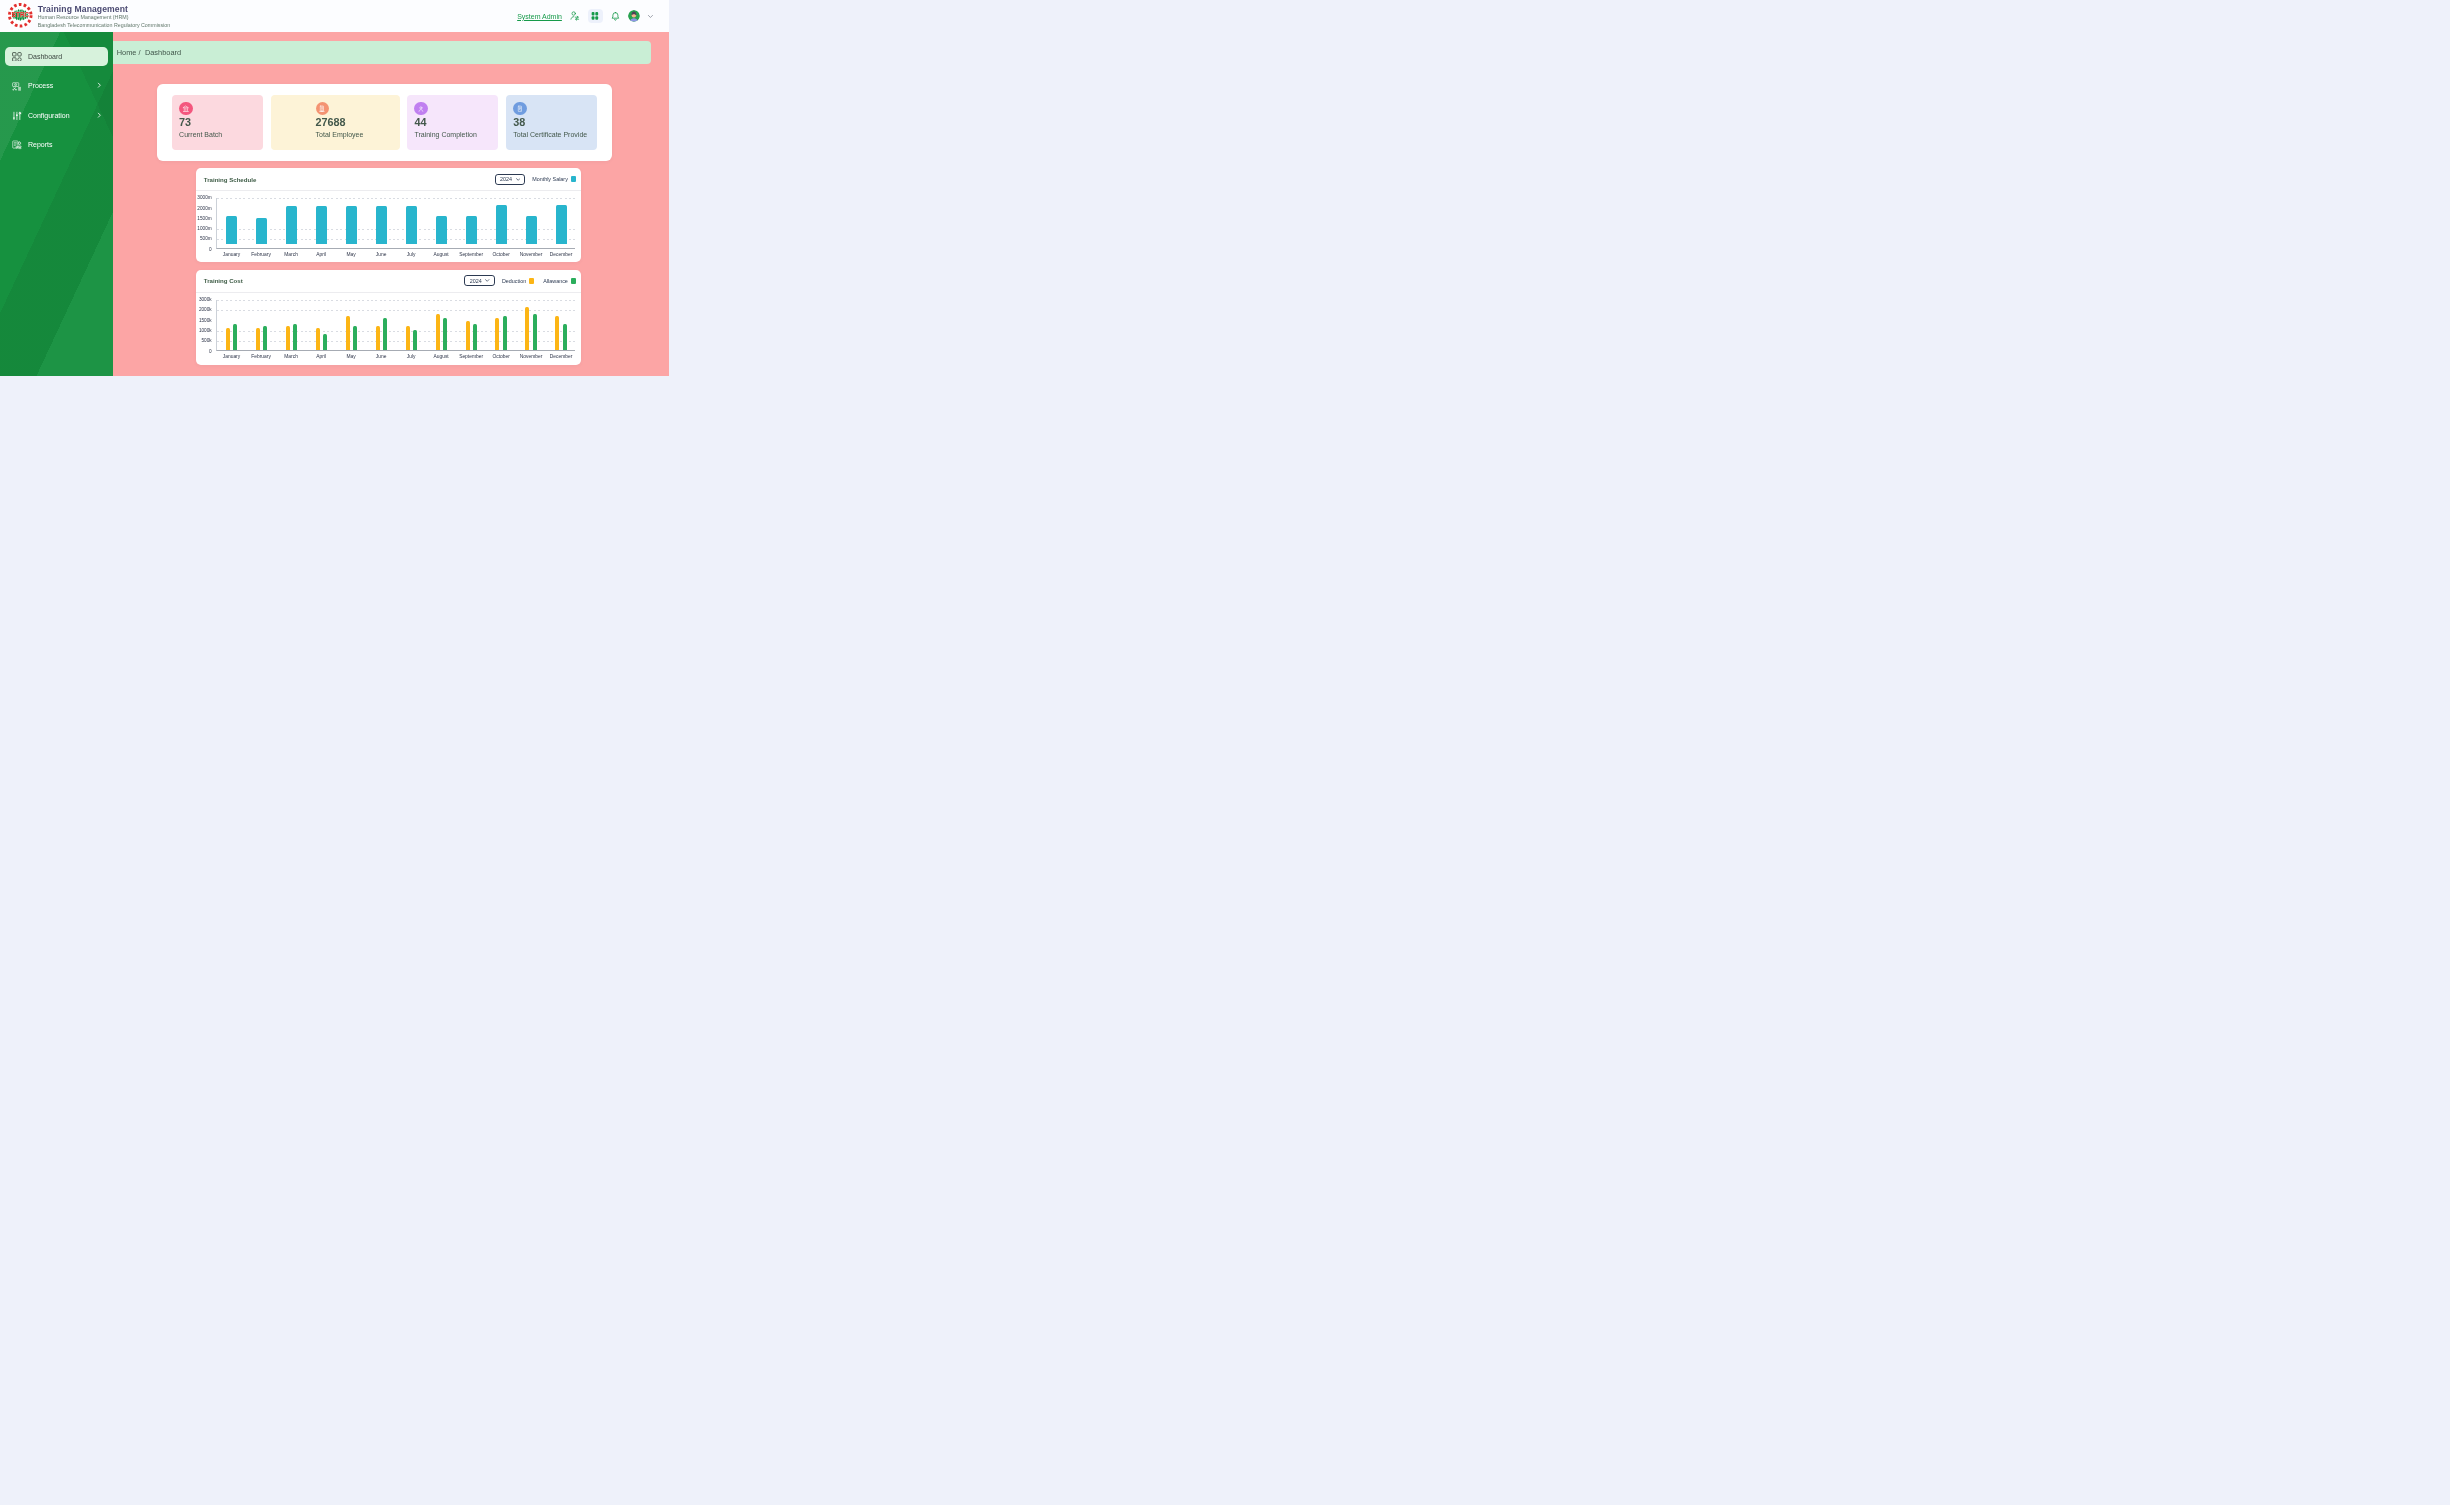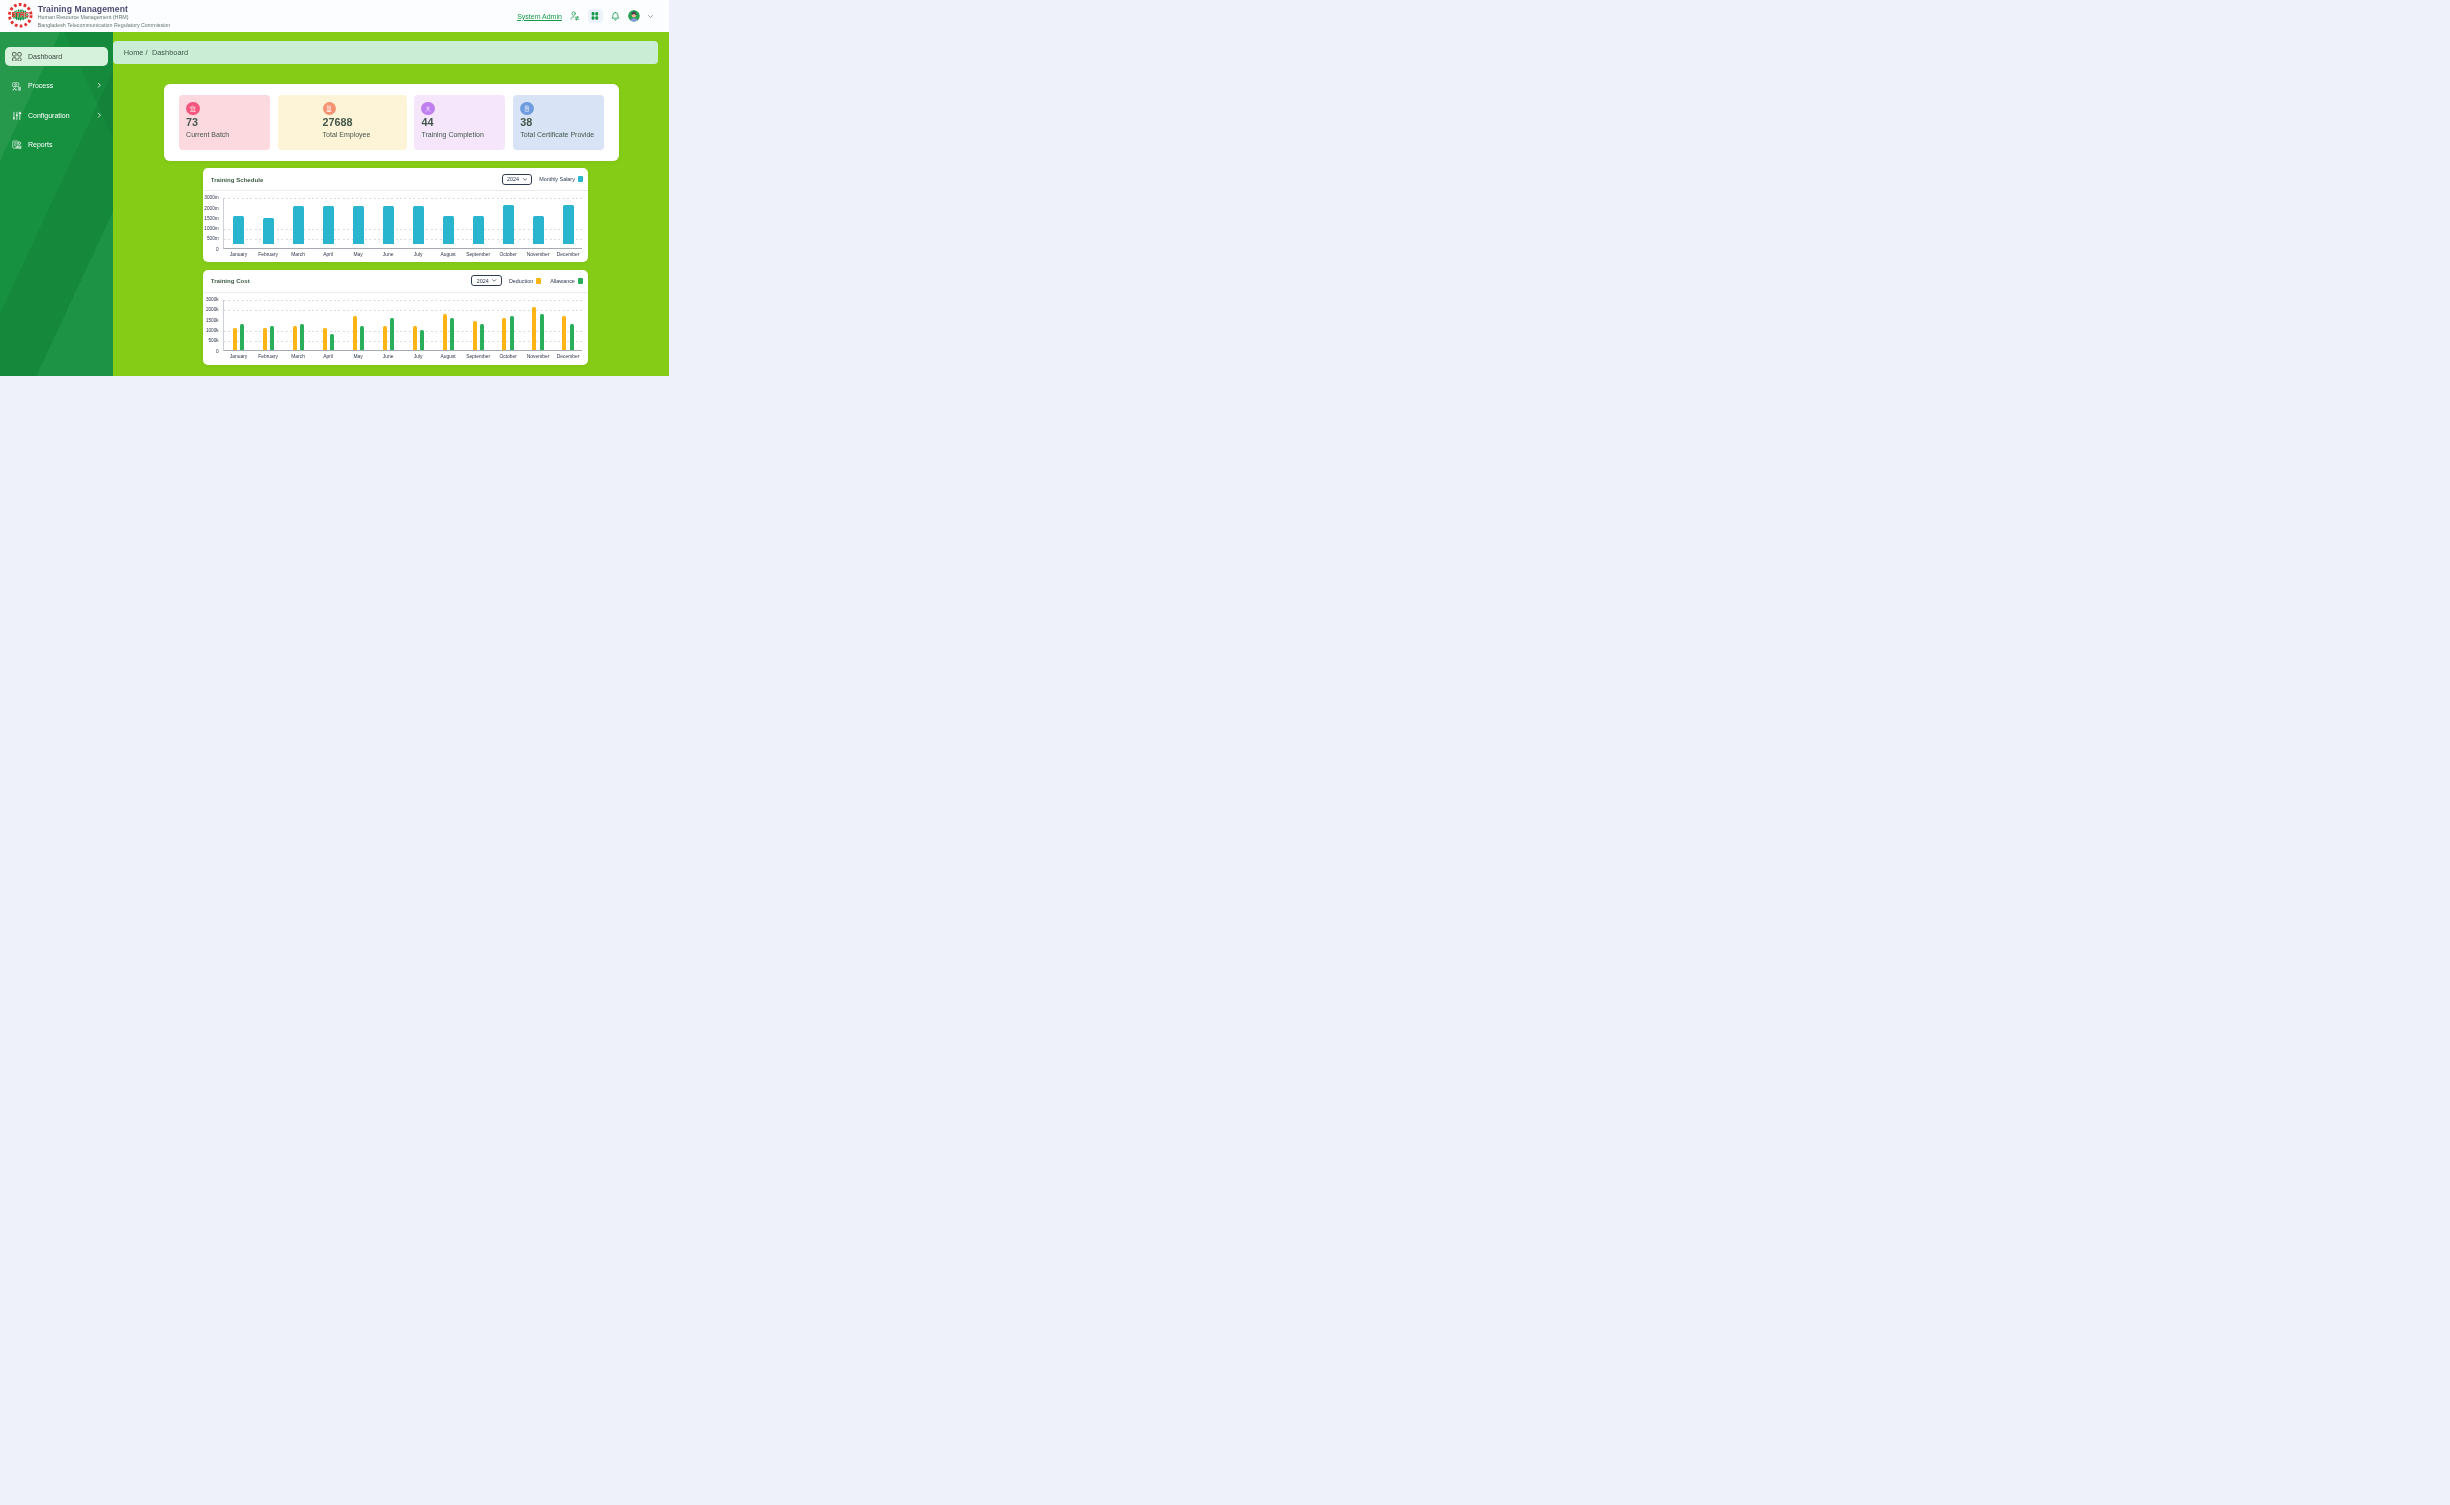--- a/index.html
+++ b/index.html
@@ -1,18 +1,18 @@
 <!DOCTYPE html>
 <html style="font-size:7.8px"><head>
 <meta charset="utf-8">
 <meta name="viewport" content="width=1366">
 <style>
   * { margin:0; padding:0; box-sizing:border-box; }
   html,body { background:#eef1fa; font-family:"Liberation Sans", sans-serif; }
-  .app { position:relative; width:669px; height:376px; background:#84cc16; overflow:hidden; }
+  .app { position:relative; width:669px; height:376px; background:#fca5a5; overflow:hidden; }
 
   
   .topbar { position:absolute; top:0; left:0; width:669px; height:32px; background:#fcfdff; display:flex; align-items:center; justify-content:space-between; padding:0 14.7px 0 6.9px; z-index:5; }
   .brand { display:flex; align-items:center; gap:4.4px; }
   .brand-text { display:flex; flex-direction:column; gap:0.5px; }
   .app-title { font-size:8.6px; font-weight:bold; color:#4b4a72; letter-spacing:0.1px; }
   .app-sub { font-size:5.3px; color:#61776a; line-height:1.3; }
   .topbar-right { display:flex; align-items:center; gap:7.4px; }
   .admin-link { font-size:7px; color:#169a4a; text-decoration:underline; font-weight:500; cursor:pointer; }
   .icon-btn { display:flex; align-items:center; justify-content:center; cursor:pointer; background:none; border:none; }
@@ -26,21 +26,21 @@
       linear-gradient(245deg, rgba(0,0,0,0.05) 0 18%, rgba(255,255,255,0) 18%),
       #16913f; z-index:4; padding-top:12.7px; }
   .side-item { display:flex; align-items:center; height:19.6px; margin:2px 4.9px; padding:0 5.9px 0 6.9px; border-radius:4.9px; color:#fff; font-size:7px; cursor:pointer; }
   .side-item.active { background:#d7f2dc; color:#3c4540; font-weight:500; }
   .side-item .side-icon { width:9.8px; height:9.8px; margin-right:6.4px; flex:0 0 auto; display:flex; align-items:center; justify-content:center; }
   .side-item .side-label { flex:1; }
   .side-item .side-chev { flex:0 0 auto; }
   .side-gap { height:5.9px; }
 
   
-  .content { position:absolute; left:107px; top:32px; width:556px; height:344px; }
+  .content { position:absolute; left:100px; top:32px; width:556px; height:344px; }
   .breadcrumb { margin:8.8px 4.9px 0 6.4px; height:23px; background:#c9eed5; border-radius:3.9px; display:flex; align-items:center; padding-left:10.3px; font-size:7.4px; color:#40564a; }
   .breadcrumb .crumb-current { margin-left:4.4px; }
   .breadcrumb .crumb-home { cursor:pointer; }
 
   .stats-panel { margin:20.6px 44px 0 57px; background:#ffffff; border-radius:5.9px; box-shadow:0 1px 3.9px rgba(30,50,90,.05); padding:10.8px 14.7px; display:flex; gap:7.4px; }
   .stat-card { flex:1; height:55px; border-radius:3.9px; padding:6.4px 7.4px; }
   .stat-icon { width:13.7px; height:13.7px; border-radius:50%; display:flex; align-items:center; justify-content:center; }
   .stat-value { margin-top:1px; font-size:10.8px; font-weight:bold; color:#43584b; }
   .stat-label { margin-top:2.5px; font-size:7px; color:#43584b; }
 

